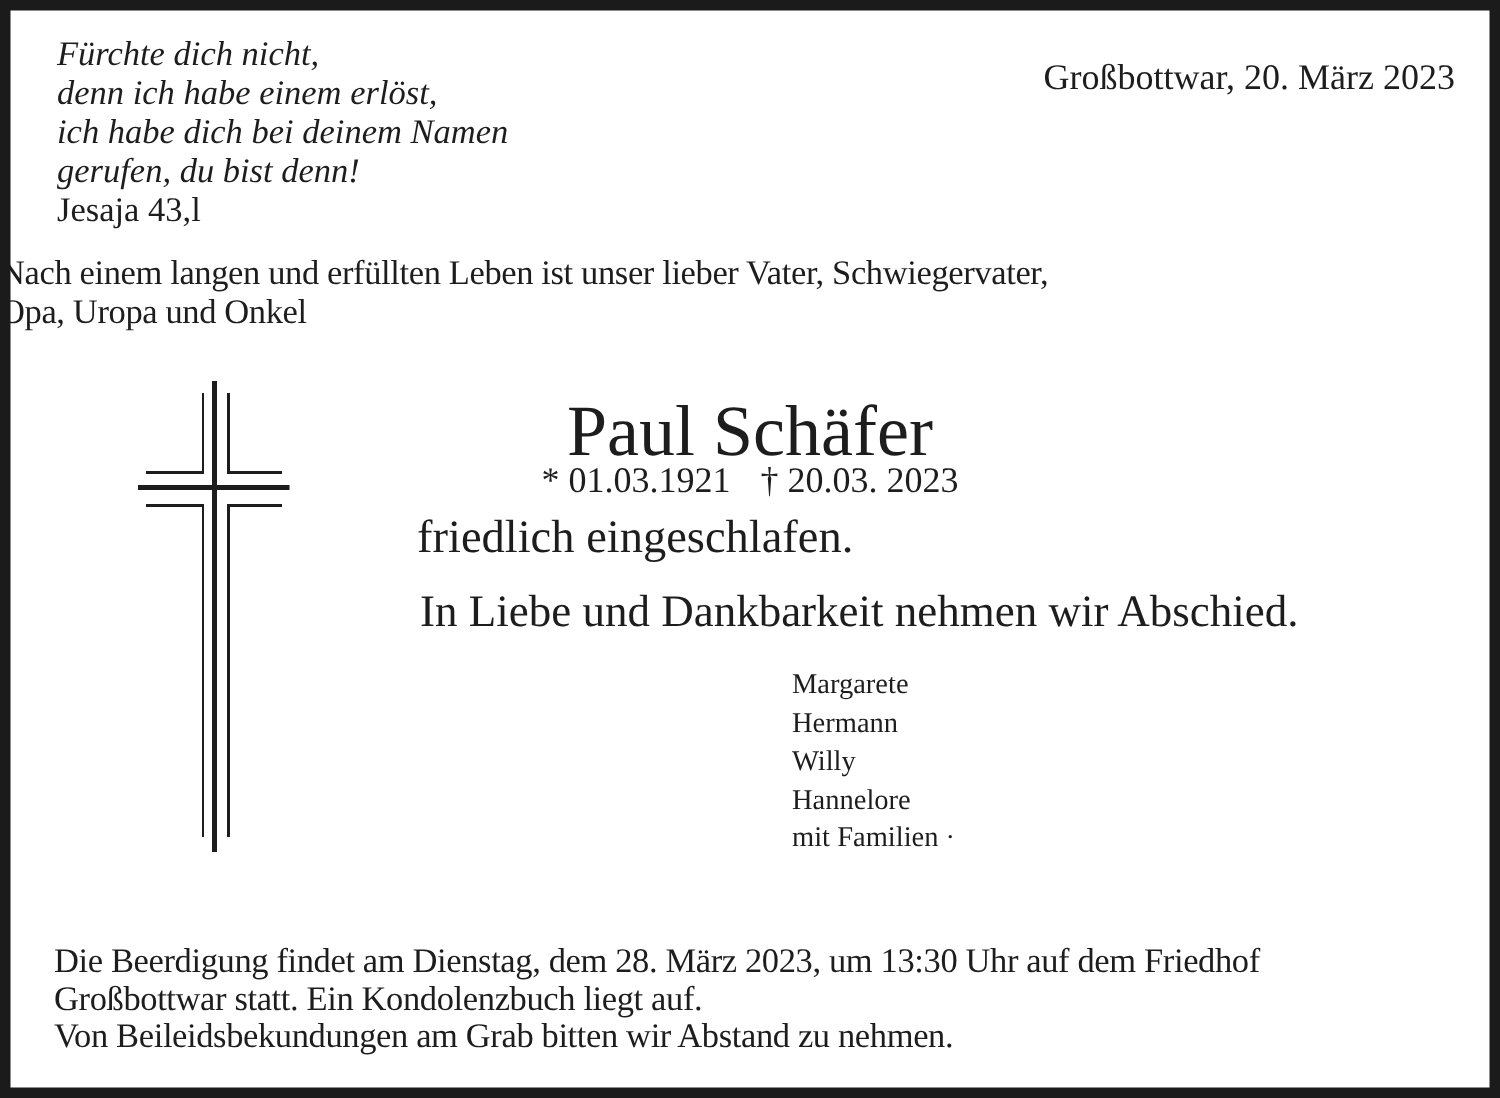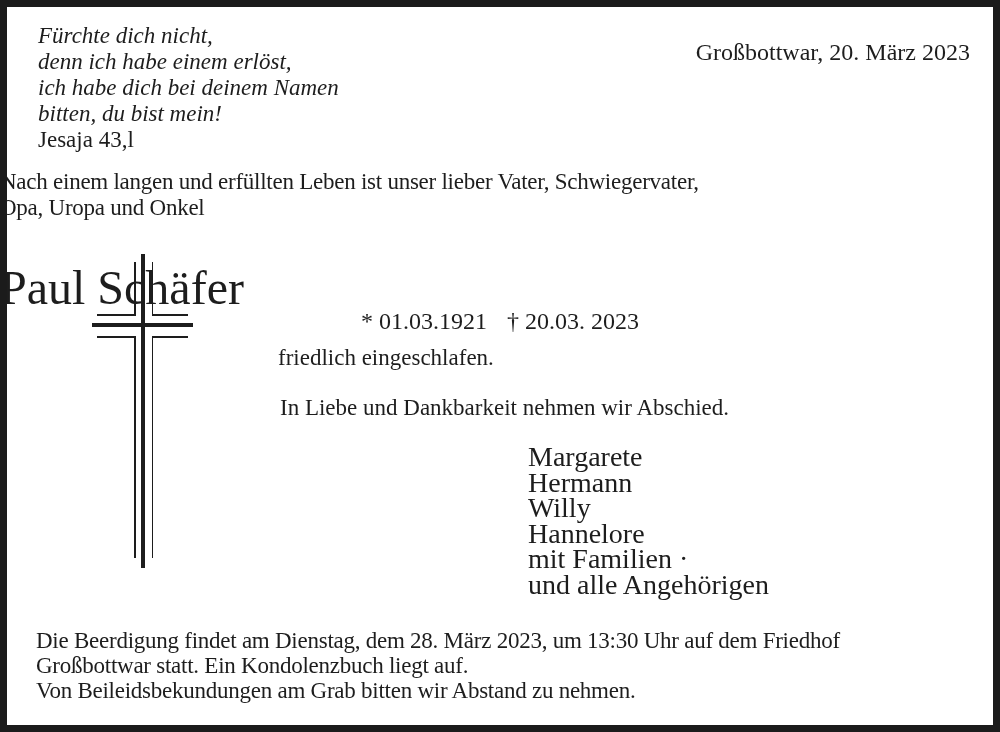--- a/index.html
+++ b/index.html
@@ -57,75 +57,76 @@
     top: 254px;
     width: 101px;
     height: 314px;
   }
 
   .name {
     left: 0;
     right: 0;
     top: 263px;
     margin: 0;
+    text-align: center;
     font-size: 48px;
     font-weight: normal;
     line-height: 50px;
   }
 
   .dates {
     left: 0;
     right: 0;
     top: 308px;
     font-size: 24px;
     line-height: 26px;
     display: flex;
     justify-content: center;
     gap: 20px;
   }
 
   .statement {
     left: 278px;
     top: 345px;
-    font-size: 23px;
+    font-size: 31px;
     line-height: 26px;
   }
 
   .farewell {
     left: 280px;
     top: 395px;
-    font-size: 23px;
+    font-size: 30px;
     line-height: 26px;
   }
 
   .mourners {
     left: 528px;
     top: 444px;
-    font-size: 28px;
+    font-size: 19px;
     line-height: 25.5px;
   }
 
   .funeral {
     left: 36px;
     top: 628px;
     font-size: 23px;
     line-height: 25px;
     letter-spacing: -0.25px;
   }
 </style>
 </head>
 <body>
 
 <div class="page">
 
   <div class="abs quote">
     <div class="q-line italic">Fürchte dich nicht,</div>
     <div class="q-line italic">denn ich habe einem erlöst,</div>
     <div class="q-line italic">ich habe dich bei deinem Namen</div>
-    <div class="q-line italic">bitten, du bist mein!</div>
+    <div class="q-line italic">gerufen, du bist denn!</div>
     <div class="q-line">Jesaja 43,l</div>
   </div>
 
   <div class="abs dateline">Großbottwar, 20. März 2023</div>
 
   <div class="abs intro">
     <div>Nach einem langen und erfüllten Leben ist unser lieber Vater, Schwiegervater,</div>
     <div>Opa, Uropa und Onkel</div>
   </div>
 
@@ -160,21 +161,20 @@
   <div class="abs statement">friedlich eingeschlafen.</div>
 
   <div class="abs farewell">In Liebe und Dankbarkeit nehmen wir Abschied.</div>
 
   <div class="abs mourners">
     <div>Margarete</div>
     <div>Hermann</div>
     <div>Willy</div>
     <div>Hannelore</div>
     <div>mit Familien ·</div>
-    <div>und alle Angehörigen</div>
   </div>
 
   <div class="abs funeral">
     <div>Die Beerdigung findet am Dienstag, dem 28. März 2023, um 13:30 Uhr auf dem Friedhof</div>
     <div>Großbottwar statt. Ein Kondolenzbuch liegt auf.</div>
     <div>Von Beileidsbekundungen am Grab bitten wir Abstand zu nehmen.</div>
   </div>
 
   <div class="frame"></div>
 

